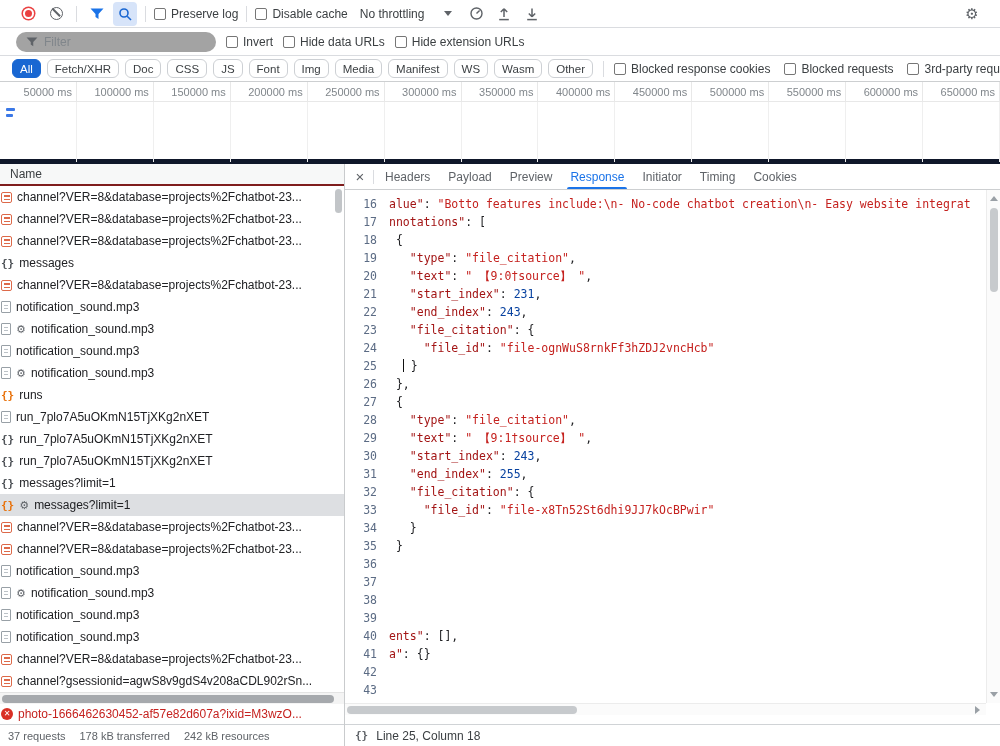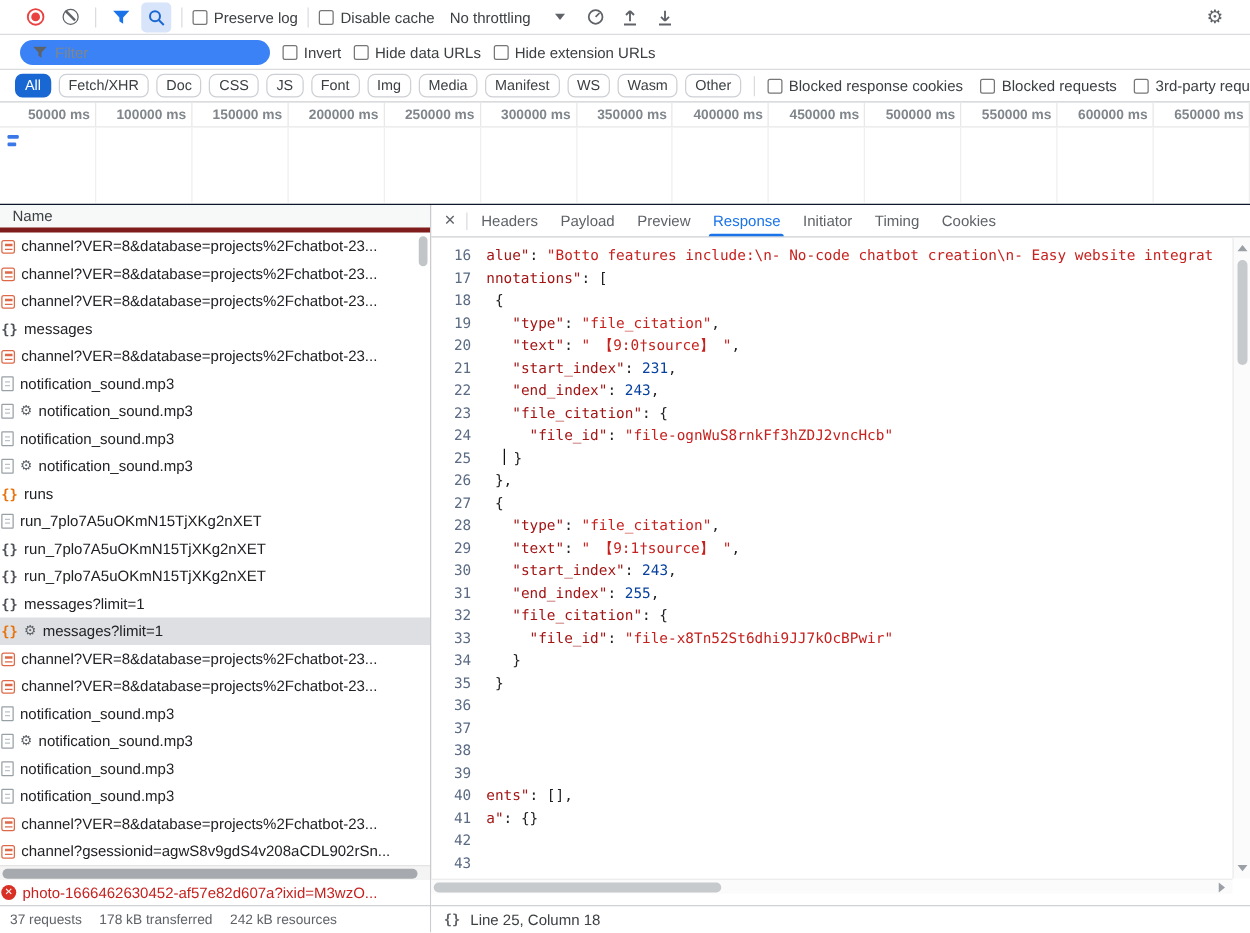--- a/index.html
+++ b/index.html
@@ -18,45 +18,45 @@
   .clear-glyph::after { content:""; position:absolute; left:50%; top:-1px; width:1.5px; height:11px; background:#5f6368; transform:translateX(-50%) rotate(-45deg); }
   .divider { width:1px; height:16px; background:#dadce0; margin:0 4px; flex:none; }
   .cb-wrap { display:inline-flex; align-items:center; gap:5px; cursor:pointer; white-space:nowrap; }
   .cb { width:12px; height:12px; border:1px solid #767676; border-radius:2px; background:#fff; flex:none; }
   .cb-label { color:#3c4043; }
   .throttle { display:inline-flex; align-items:center; padding:0 8px; gap:20px; color:#3c4043; cursor:pointer; }
   .caret { width:0; height:0; border-left:4px solid transparent; border-right:4px solid transparent; border-top:5px solid #5f6368; }
   .spacer { flex:1; }
   .gear-glyph { font-size:15px; color:#5f6368; line-height:1; }
 
-  .filter-pill { display:inline-flex; align-items:center; gap:6px; background:#3b82f6; border-radius:12px; height:20px; padding:0 10px; width:200px; flex:none; }
+  .filter-pill { display:inline-flex; align-items:center; gap:6px; background:#a3a3a3; border-radius:12px; height:20px; padding:0 10px; width:200px; flex:none; }
   .filter-input { border:none; outline:none; background:transparent; width:150px; font:12px "Liberation Sans",sans-serif; color:#202124; }
   .filter-input::placeholder { color:#80868b; }
 
   
   .chips-row { height:26px; display:flex; align-items:center; padding:0 12px; gap:6px; border-bottom:1px solid #cdcfd1; flex:none; }
   .chips, .chips-cbs { display:inline-flex; align-items:center; gap:6px; }
   .chips-cbs { gap:14px; }
   .chip { font:11.5px "Liberation Sans",sans-serif; padding:2.5px 7px; border:1px solid #cdd0d4; border-radius:6px; background:#fff; color:#3c4043; cursor:pointer; white-space:nowrap; }
   .chip-selected { background:#1967d2; border-color:#1967d2; color:#fff; }
 
   
-  .overview { height:82px; border-bottom:1px solid #0f172a; flex:none;font-weight:bold; }
+  .overview { height:82px; border-bottom:5px solid #0f172a; flex:none; }
   .ov-ticks { display:flex; height:20px; border-bottom:1px solid #e8e8e8; }
   .ov-tick { flex:1; display:flex; align-items:center; justify-content:flex-end; padding-right:4px; color:#80868b; font-size:11px; border-right:1px solid #e8e8e8; white-space:nowrap; overflow:hidden; }
   .ov-band { position:relative; height:60px; display:flex; }
   .ov-col { flex:1; border-right:1px solid #efefef; }
   .ov-bar { position:absolute; background:#3b78e7; height:3px; border-radius:1px; }
   .b1 { left:6px; top:6px; width:9px; }
   .b2 { left:6px; top:12px; width:7px; }
 
   
   .main { flex:1; display:flex; min-height:0; }
   .left-panel { width:345px; flex:none; border-right:1px solid #c9cbcd; display:flex; flex-direction:column; min-height:0; }
-  .list-header { height:22px; flex:none; background:#f7f8f8; border-bottom:4px solid #7f1d1d; display:flex; align-items:center; padding:0 10px; color:#3c4043; }
+  .list-header { height:22px; flex:none; background:#f7f8f8; border-bottom:2px solid #7f1d1d; display:flex; align-items:center; padding:0 10px; color:#3c4043; }
   .req-list { flex:1; overflow:hidden; position:relative; }
   .req-row { height:22px; display:flex; align-items:center; gap:5px; padding:0 1px; white-space:nowrap; overflow:hidden; cursor:pointer; }
   .req-row.selected { background:#dddfe2; }
   .req-name { overflow:hidden; color:#202124; }
   .req-row.error .req-name { color:#c5221f; }
   .row-gear { color:#5f6368; font-size:11px; flex:none; line-height:1; }
   .ic { flex:none; display:inline-block; }
   .ic-grid { width:11px; height:11px; border:1px solid #dd6949; border-radius:2px; position:relative; background:#fff; }
   .ic-grid::before, .ic-grid::after { content:""; position:absolute; left:1.5px; right:1.5px; height:1.5px; background:#dd6949; }
   .ic-grid::before { top:2.5px; } .ic-grid::after { top:6px; }

